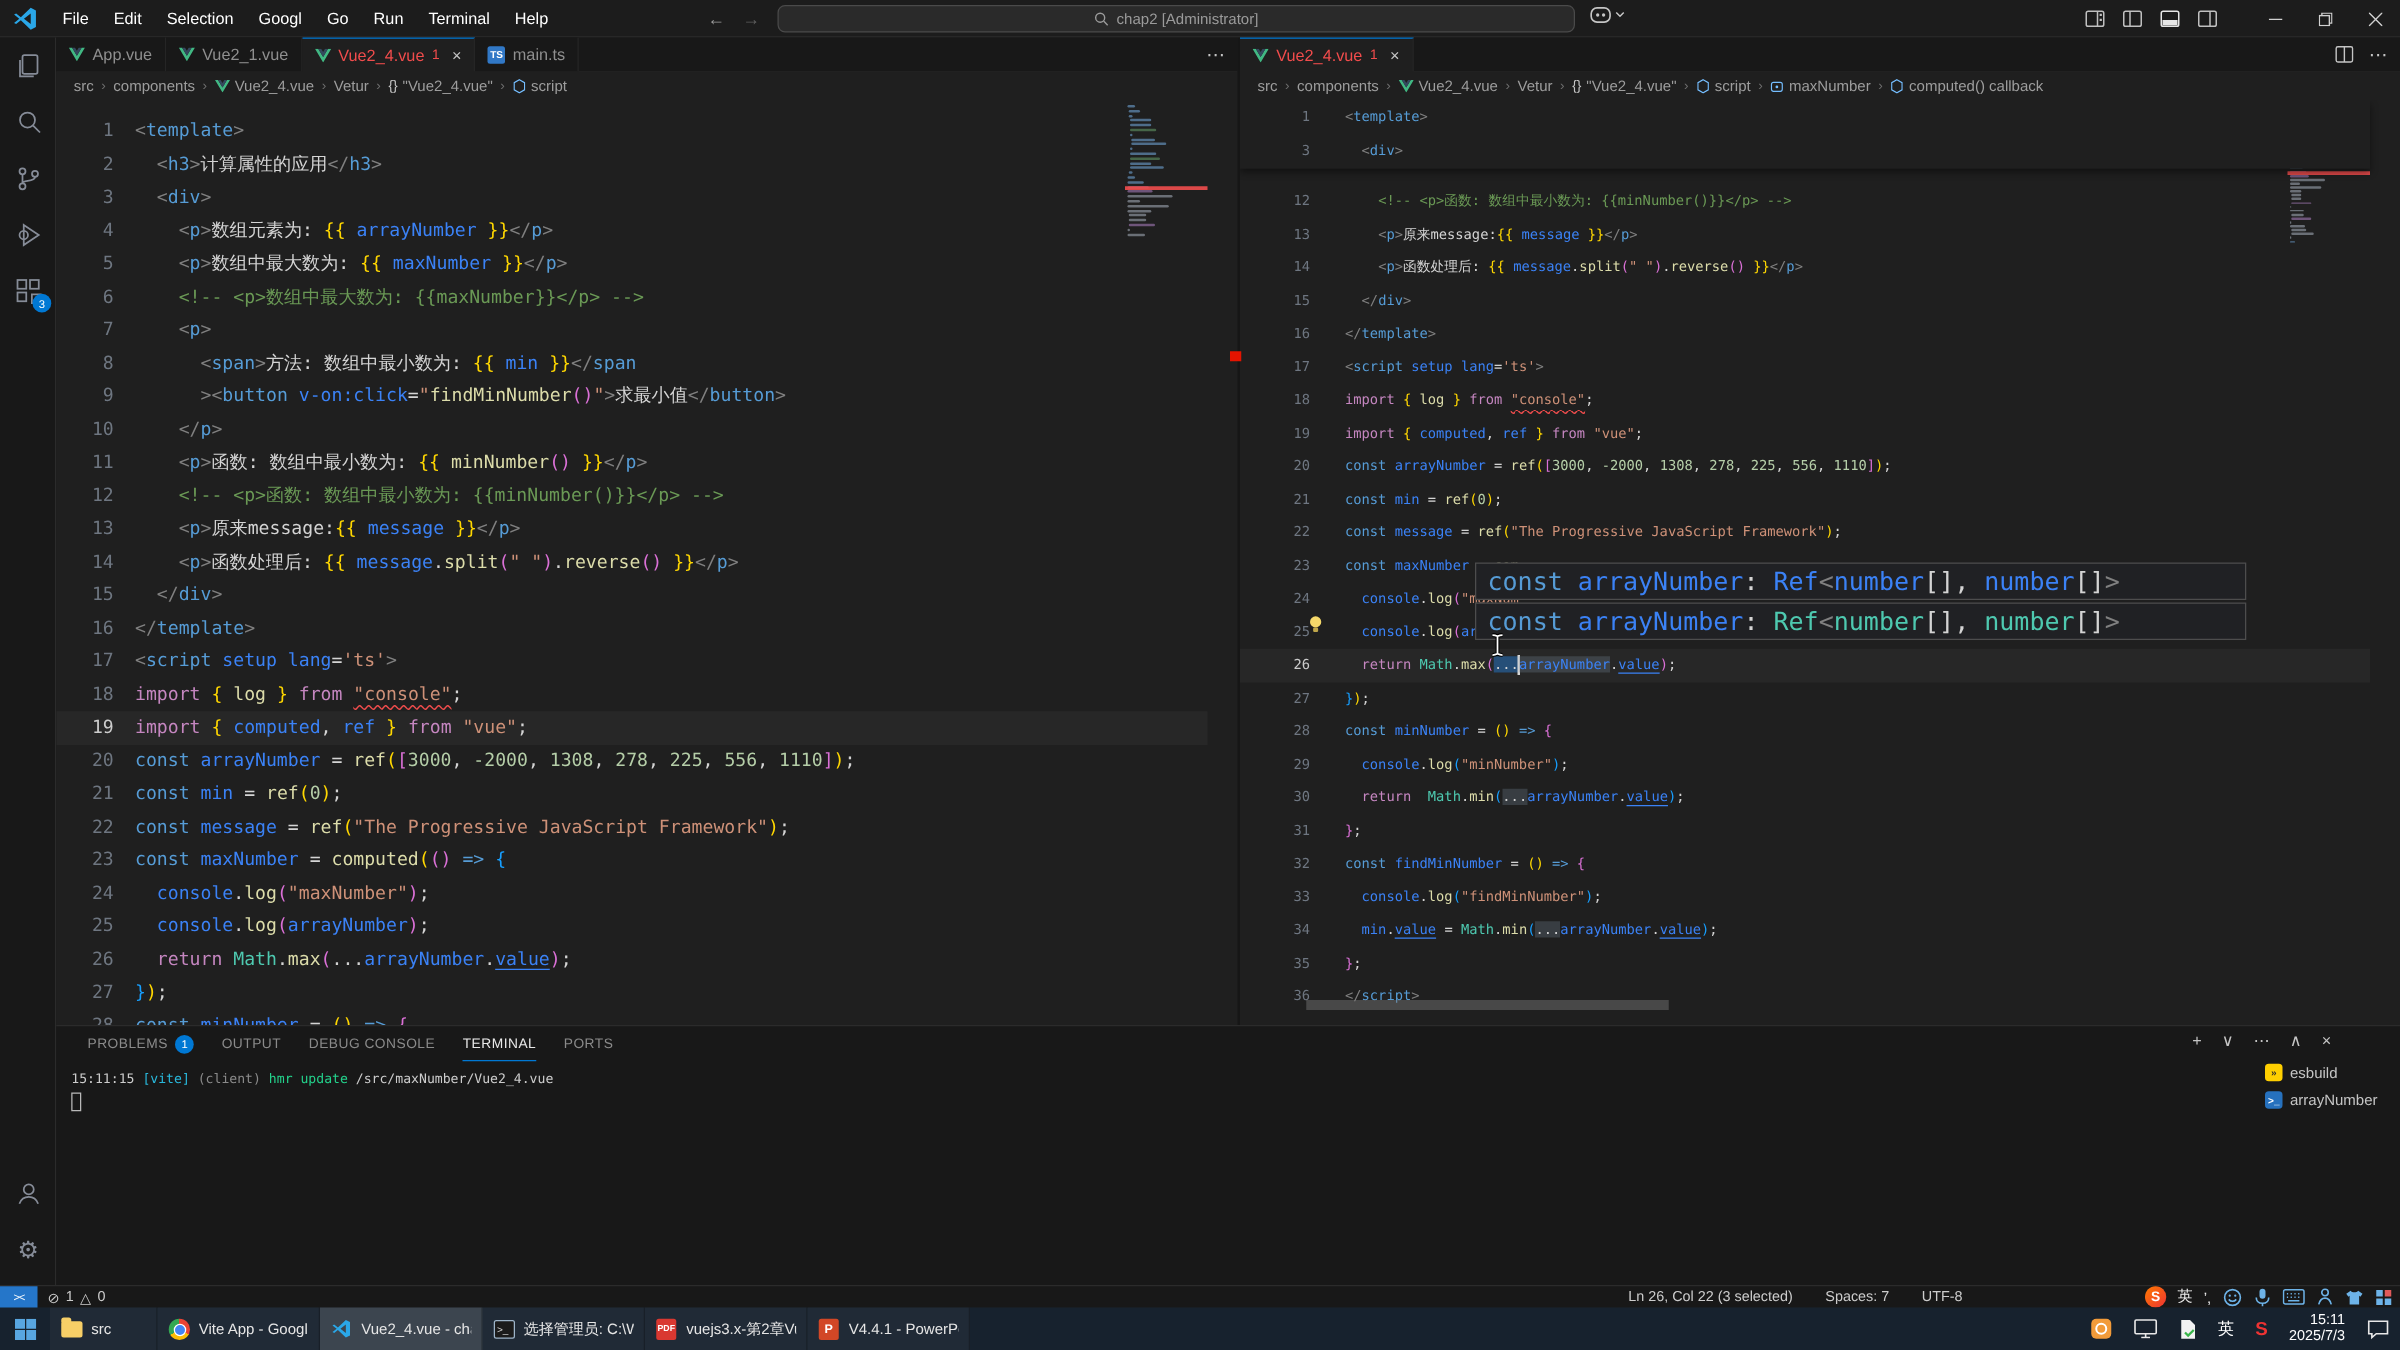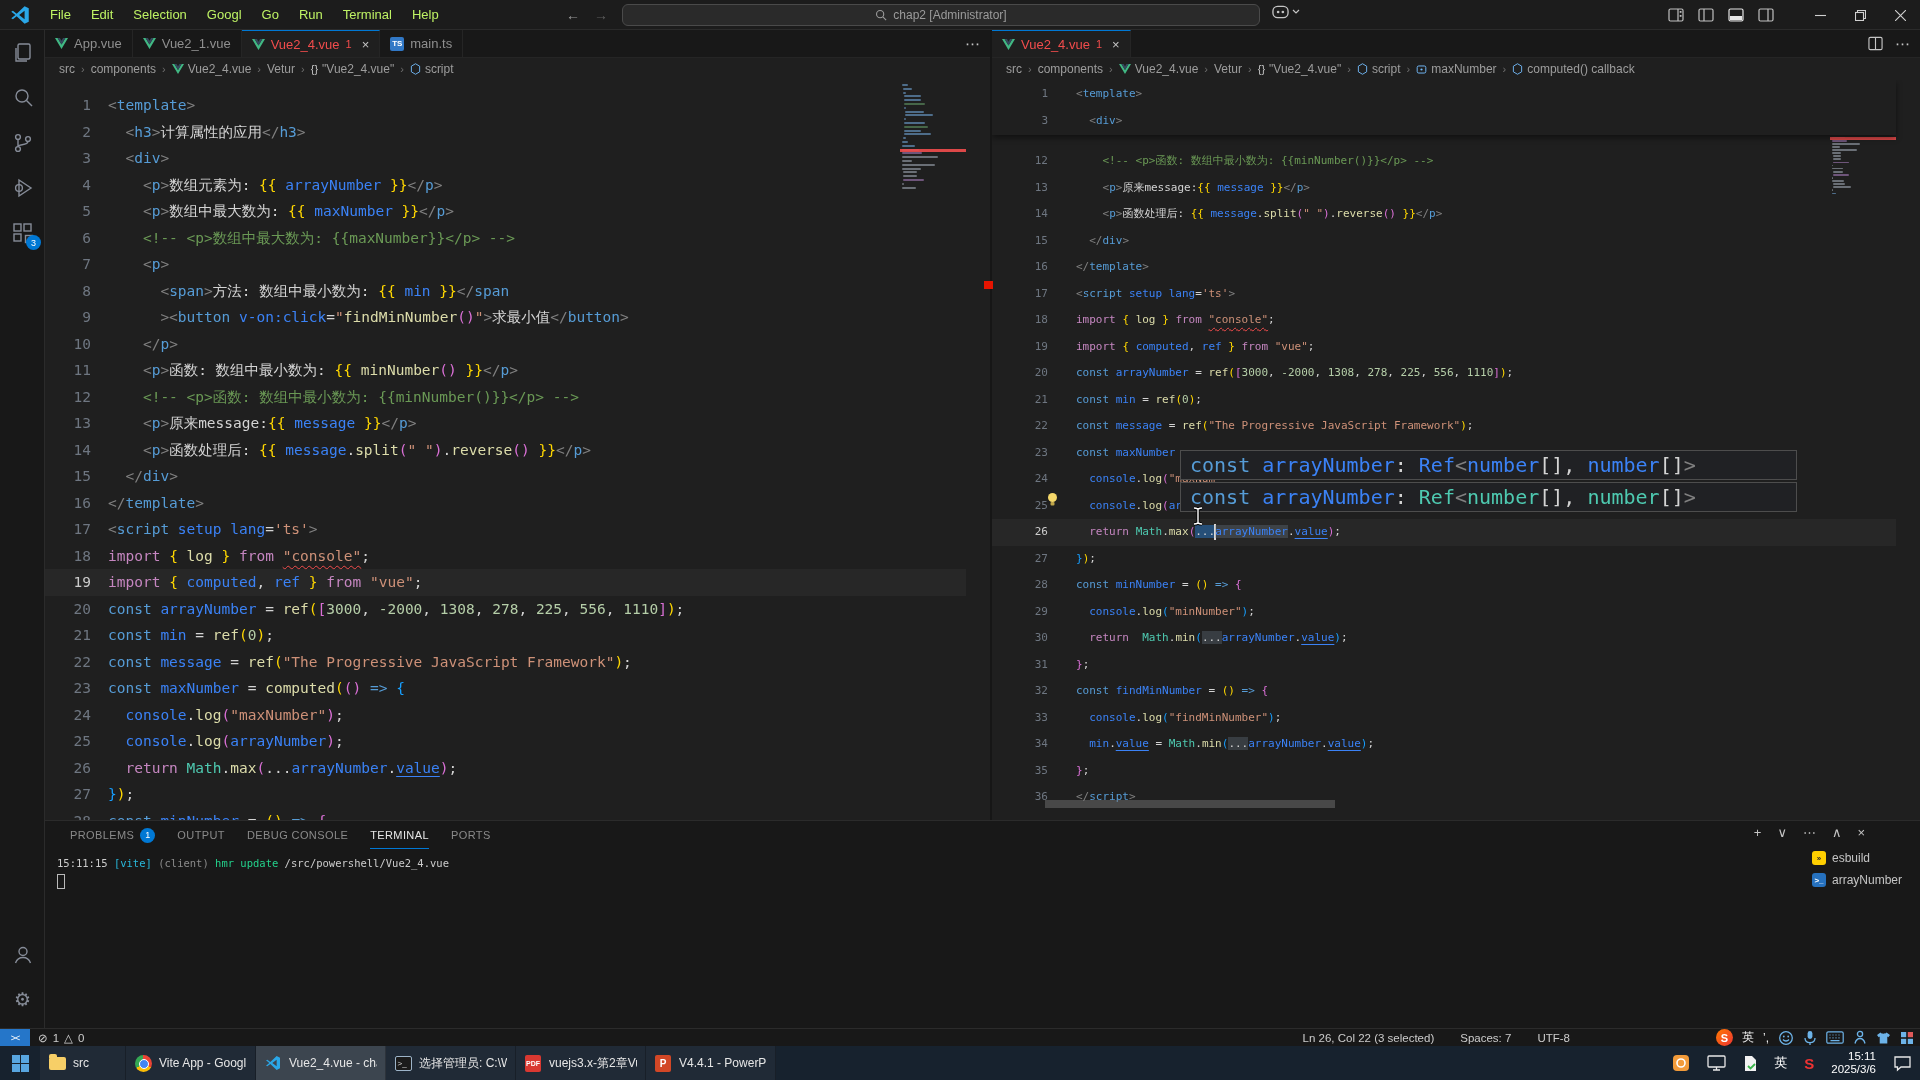--- a/index.html
+++ b/index.html
@@ -4,21 +4,21 @@
 <style>
   *{margin:0;padding:0;box-sizing:border-box;}
   html,body{background:#000;}
   body{font-family:"Liberation Sans",sans-serif;}
   #root{position:relative;width:1920px;height:1080px;background:#1f1f1f;overflow:hidden;color:#cccccc;}
 
   
   .titlebar{position:absolute;left:0;top:0;width:1920px;height:30px;background:#1c1c1c;display:flex;align-items:center;border-bottom:1px solid #2b2b2b;}
   .vslogo{width:20px;height:20px;margin:0 12px 0 10px;}
   .menus{display:flex;gap:4px;}
-  .menu-item{font-size:13px;color:#bef264;padding:3px 8px;border-radius:5px;}
+  .menu-item{font-size:13px;color:#ffffff;padding:3px 8px;border-radius:5px;}
   .nav-arrows{position:absolute;left:566px;top:0;height:30px;display:flex;align-items:center;gap:14px;color:#9a9a9a;font-size:14px;}
   .fwd{color:#5e5e5e;}
   .cmdcenter{position:absolute;left:622px;top:4px;width:638px;height:22px;background:#2a2a2a;border:1px solid #4a4a4a;border-radius:6px;display:flex;align-items:center;justify-content:center;gap:6px;color:#9b9b9b;font-size:12px;}
   .copilot{position:absolute;left:1272px;top:5px;display:flex;align-items:center;gap:3px;color:#c5c5c5;}
   .tb-icons{position:absolute;left:1668px;top:0;height:30px;display:flex;align-items:center;gap:14px;}
   .tb-icons svg{display:block;}
   .winctl{position:absolute;right:0;top:0;height:30px;display:flex;}
   .winbtn{width:40px;height:30px;display:flex;align-items:center;justify-content:center;color:#cfcfcf;font-size:12px;}
 
   
@@ -497,21 +497,21 @@
         </span>
     </div>
     <div class="panel-actions">
       <span>+</span>
       <span>∨</span>
       <span>⋯</span>
       <span>∧</span>
       <span>×</span>
     </div>
     <div class="term-body">
-      <div><span class="term-x">15:11:15 </span><span class="term-c">[vite]</span><span class="term-d"> (client) </span><span class="term-g">hmr update </span><span class="term-x">/src/powershell/Vue2_4.vue</span></div>
+      <div><span class="term-x">15:11:15 </span><span class="term-c">[vite]</span><span class="term-d"> (client) </span><span class="term-g">hmr update </span><span class="term-x">/src/maxNumber/Vue2_4.vue</span></div>
       <div class="term-cursor"></div>
     </div>
     <div class="term-side">
       <div class="term-side-row">
           <span class="ticon t-esbuild">»</span>
           <span>esbuild</span>
         </div>
       <div class="term-side-row">
           <span class="ticon t-ps">&gt;_</span>
           <span>arrayNumber</span>
@@ -623,21 +623,21 @@
           <path d="M6 15h7M9.5 12v3" stroke="#e8e8e8" stroke-width="1.3"></path>
         </svg>
       <svg width="14" height="17" viewBox="0 0 14 17">
           <path d="M2 1h7l4 4v11H2z" fill="#f2f2f2"></path>
           <path d="M5 11l2.5 2.5L12 9" stroke="#39b54a" fill="none" stroke-width="1.8"></path>
         </svg>
       <span class="tray-lang">英</span>
       <span class="tray-s">S</span>
       <div class="clock">
         <div>15:11</div>
-        <div>2025/3/6</div>
+        <div>2025/7/3</div>
       </div>
       <svg width="19" height="17" viewBox="0 0 19 17">
           <path d="M2 2h15v10H8l-3.5 3v-3H2z" fill="none" stroke="#e8e8e8" stroke-width="1.3"></path>
         </svg>
     </div>
   </div>
 
 </div>
 
 </body></html>

